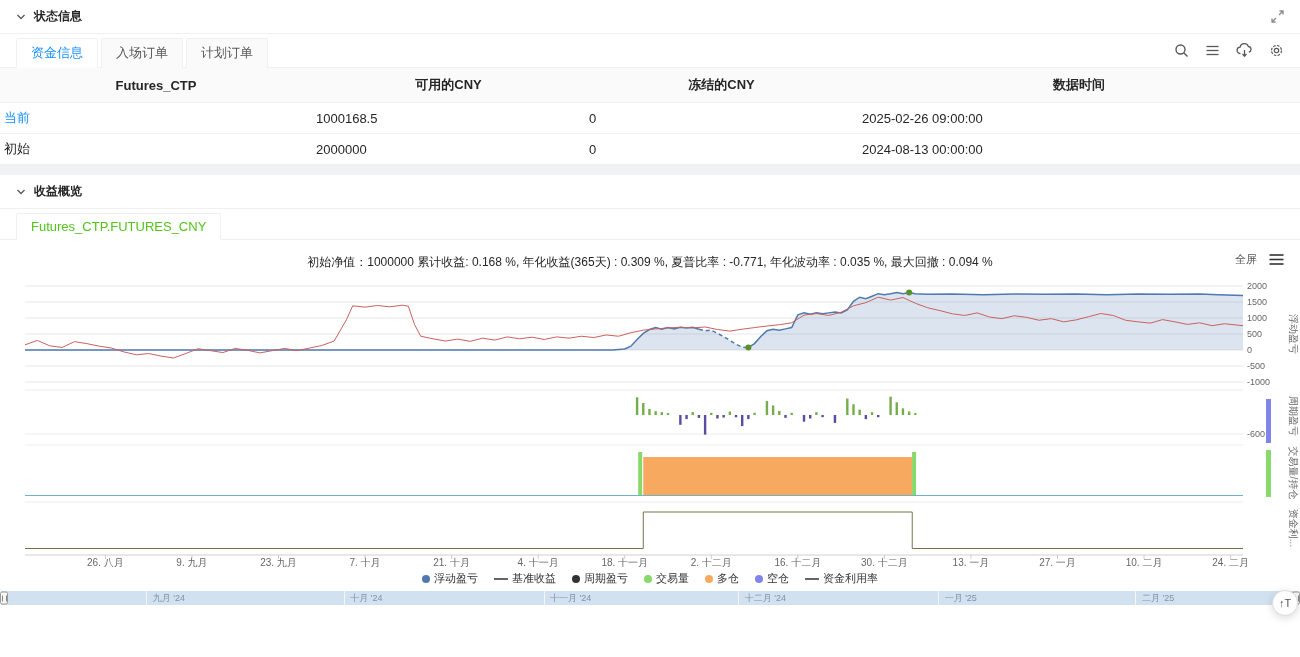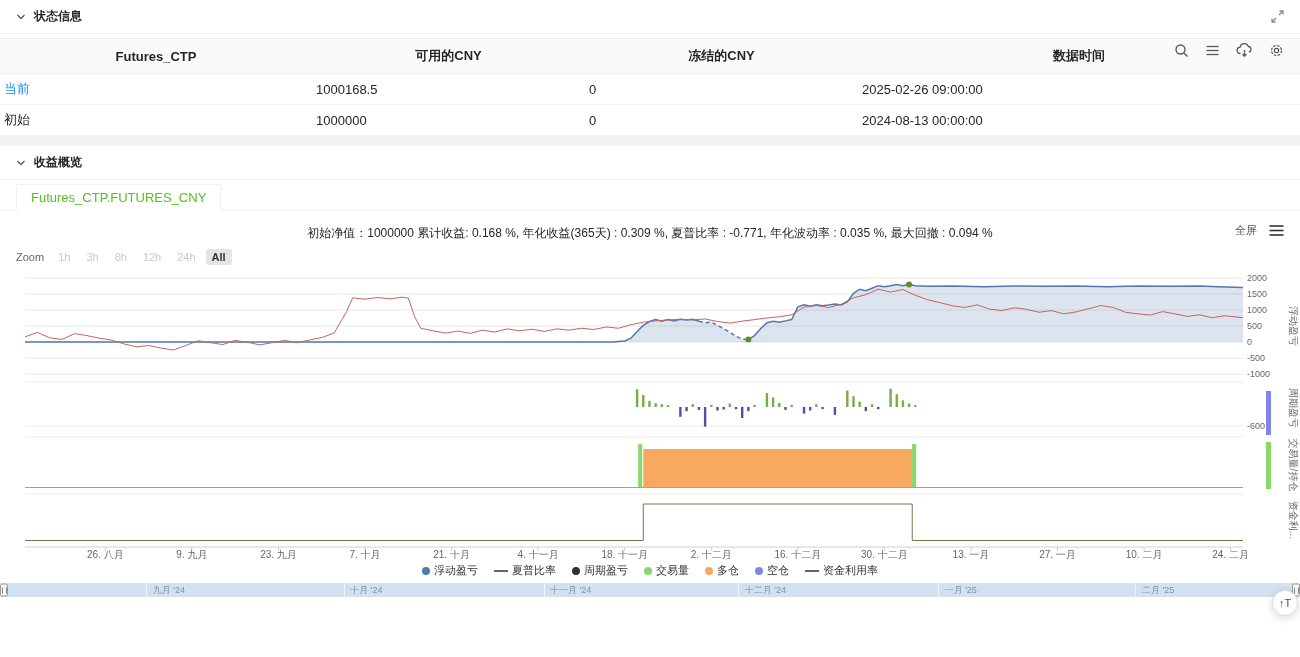--- a/index.html
+++ b/index.html
@@ -63,20 +63,25 @@
     <span class="icon-btn">
       <svg width="13" height="13" viewBox="0 0 13 13">
           <g stroke="#8c8c8c" stroke-width="1.3" fill="none">
             <path d="M8 5 L12 1 M8.5 1 H12 V4.5 M5 8 L1 12 M1 8.5 V12 H4.5"></path>
           </g>
         </svg>
     </span>
   </div>
 
   <div class="tabrow">
+    <div style="display:flex">
+        <div class="tab active">资金信息</div>
+        <div class="tab">入场订单</div>
+        <div class="tab">计划订单</div>
+      </div>
     <div class="tab-icons">
       <span class="icon-btn">
         <svg width="15" height="15" viewBox="0 0 15 15">
             <circle cx="6.5" cy="6.5" r="4.5" fill="none" stroke="#595959" stroke-width="1.4"></circle>
             <line x1="10" y1="10" x2="13.5" y2="13.5" stroke="#595959" stroke-width="1.4"></line>
           </svg>
       </span>
       <span class="icon-btn">
         <svg width="15" height="15" viewBox="0 0 15 15">
             <g stroke="#595959" stroke-width="1.3">
@@ -115,21 +120,21 @@
       </thead>
     <tbody>
         <tr>
           <td class="link-cell" style="color: rgb(24, 144, 255);">当前</td>
           <td>1000168.5</td>
           <td>0</td>
           <td>2025-02-26 09:00:00</td>
         </tr>
         <tr>
           <td>初始</td>
-          <td>1000000</td>
+          <td>2000000</td>
           <td>0</td>
           <td>2024-08-13 00:00:00</td>
         </tr>
       </tbody>
   </table>
 
   <div class="section-gap"></div>
 
   <div class="sec-header">
     <span class="icon-btn">
@@ -153,31 +158,20 @@
             <g stroke="#333" stroke-width="1.6">
               <line x1="0.5" y1="2" x2="14.5" y2="2"></line>
               <line x1="0.5" y1="6.5" x2="14.5" y2="6.5"></line>
               <line x1="0.5" y1="11" x2="14.5" y2="11"></line>
             </g>
           </svg>
       </span>
     </span>
   </div>
 
-  <div class="zoom-row">
-    <span class="zoom-label">Zoom</span>
-    <span style="display:flex;gap:4px">
-        <span class="zoom-opt">1h</span>
-        <span class="zoom-opt">3h</span>
-        <span class="zoom-opt">8h</span>
-        <span class="zoom-opt">12h</span>
-        <span class="zoom-opt">24h</span>
-        <span class="zoom-opt active">All</span>
-      </span>
-  </div>
 
   <svg id="chart-svg" width="1300" height="292" viewBox="0 0 1300 292">
       <line x1="25" x2="1243" y1="115" y2="115" stroke="#ececec"></line>
       <line x1="25" x2="1243" y1="170" y2="170" stroke="#ececec"></line>
       <line x1="25" x2="1243" y1="227" y2="227" stroke="#ececec"></line>
       <line x1="25" x2="1243" y1="11" y2="11" stroke="#e8e8e8"></line>
       <text x="1247" y="14" fill="#666" font-size="9">2000</text>
       <line x1="25" x2="1243" y1="27" y2="27" stroke="#e8e8e8"></line>
       <text x="1247" y="30" fill="#666" font-size="9">1500</text>
       <line x1="25" x2="1243" y1="43" y2="43" stroke="#e8e8e8"></line>
@@ -281,21 +275,21 @@
       <text x="1290" y="253" fill="#666" font-size="10" text-anchor="middle" transform="rotate(90 1290 253)">资金利...</text>
     </svg>
 
   <div class="legend">
       <span class="lg-item">
         <span class="lg-dot" style="background: rgb(80, 121, 176);"></span>
         <span>浮动盈亏</span>
       </span>
       <span class="lg-item">
         <span class="lg-line" style="border-top-color: rgb(102, 102, 102);"></span>
-        <span>夏普比率</span>
+        <span>基准收益</span>
       </span>
       <span class="lg-item">
         <span class="lg-dot" style="background: rgb(51, 51, 51);"></span>
         <span>周期盈亏</span>
       </span>
       <span class="lg-item">
         <span class="lg-dot" style="background: rgb(135, 217, 108);"></span>
         <span>交易量</span>
       </span>
       <span class="lg-item">

